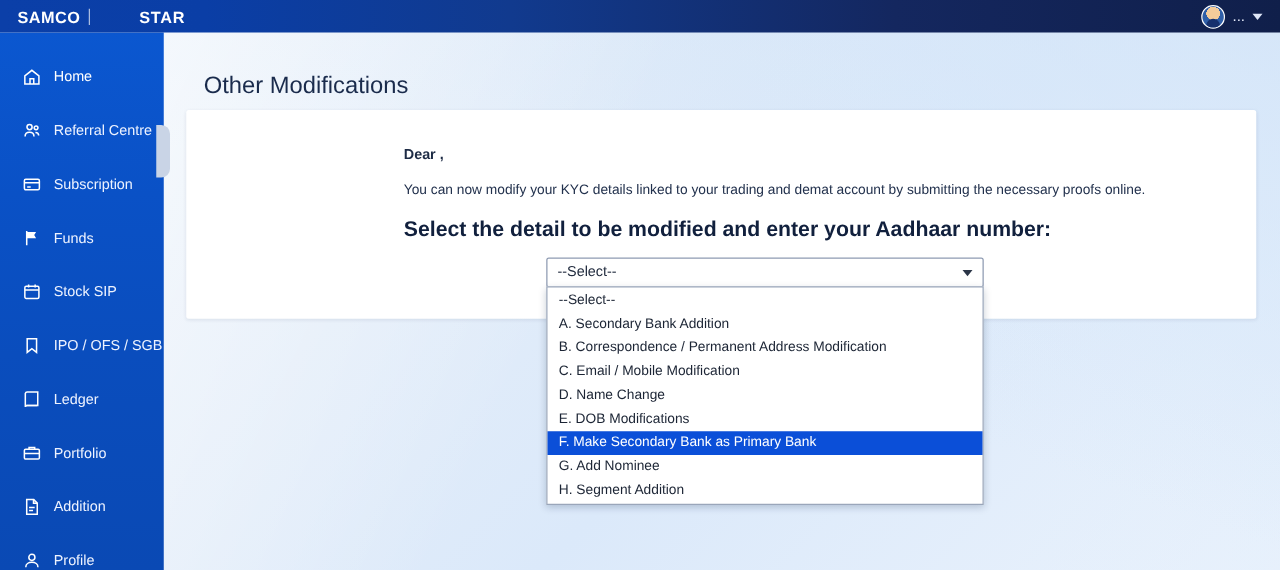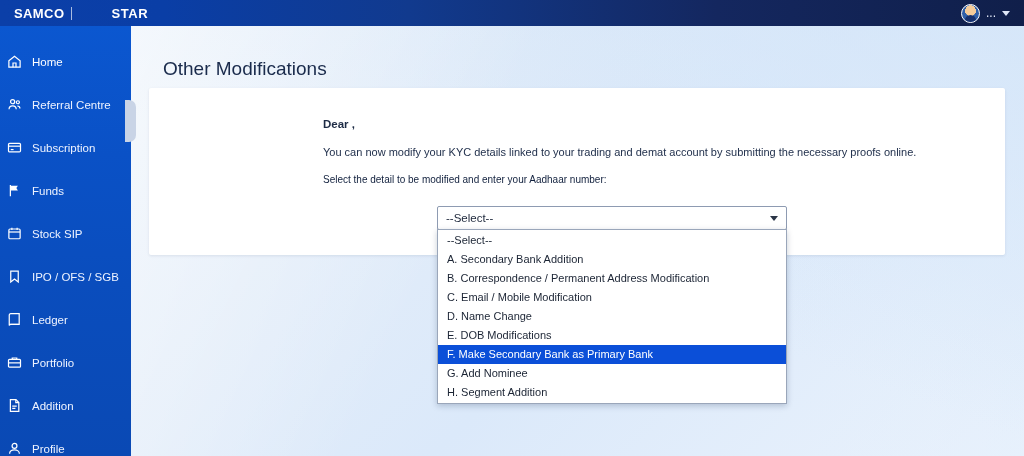--- a/index.html
+++ b/index.html
@@ -69,21 +69,21 @@
   .sidebar {
     position: absolute; left: 0; top: 26px; width: 131px; height: 430px;
     background: linear-gradient(180deg, #0b57d0 0%, #0a51c6 30%, #0a4dbd 60%, #0a49b4 100%);
     padding-top: 14px;
     z-index: 30;
     overflow: hidden;
   }
   .nav-item {
     position: relative;
     display: flex; align-items: center; gap: 10px;
-    height: 43px; padding-left: 7px;
+    height: 43px; padding-left: 18px;
     color: #eef3ff; font-size: 11.5px;
     cursor: pointer;
   }
   .nav-item .ico {
     width: 15px; height: 15px; flex: none;
     display: flex; align-items: center; justify-content: center;
     color: #ffffff;
   }
   .nav-item .ico svg { display: block; }
   .nav-item.active { color: #ffffff; }
@@ -114,21 +114,21 @@
   }
   .card .dear {
     font-size: 11.5px; color: #1d2b45; font-weight: bold;
     margin: 10px 0 0 148px;
   }
   .card .desc {
     font-size: 11px; color: #22314d;
     margin: 16px 0 0 148px;
   }
   .card .prompt {
-    font-size: 10px; color: #11203d; font-weight: normal;
+    font-size: 17px; color: #11203d; font-weight: bold;
     margin: 16px 0 0 148px;
   }
 
   
   .select-wrap {
     position: absolute; left: 306px; top: 180px;
     width: 350px; height: 24px;
     z-index: 20;
   }
   .select-box {

